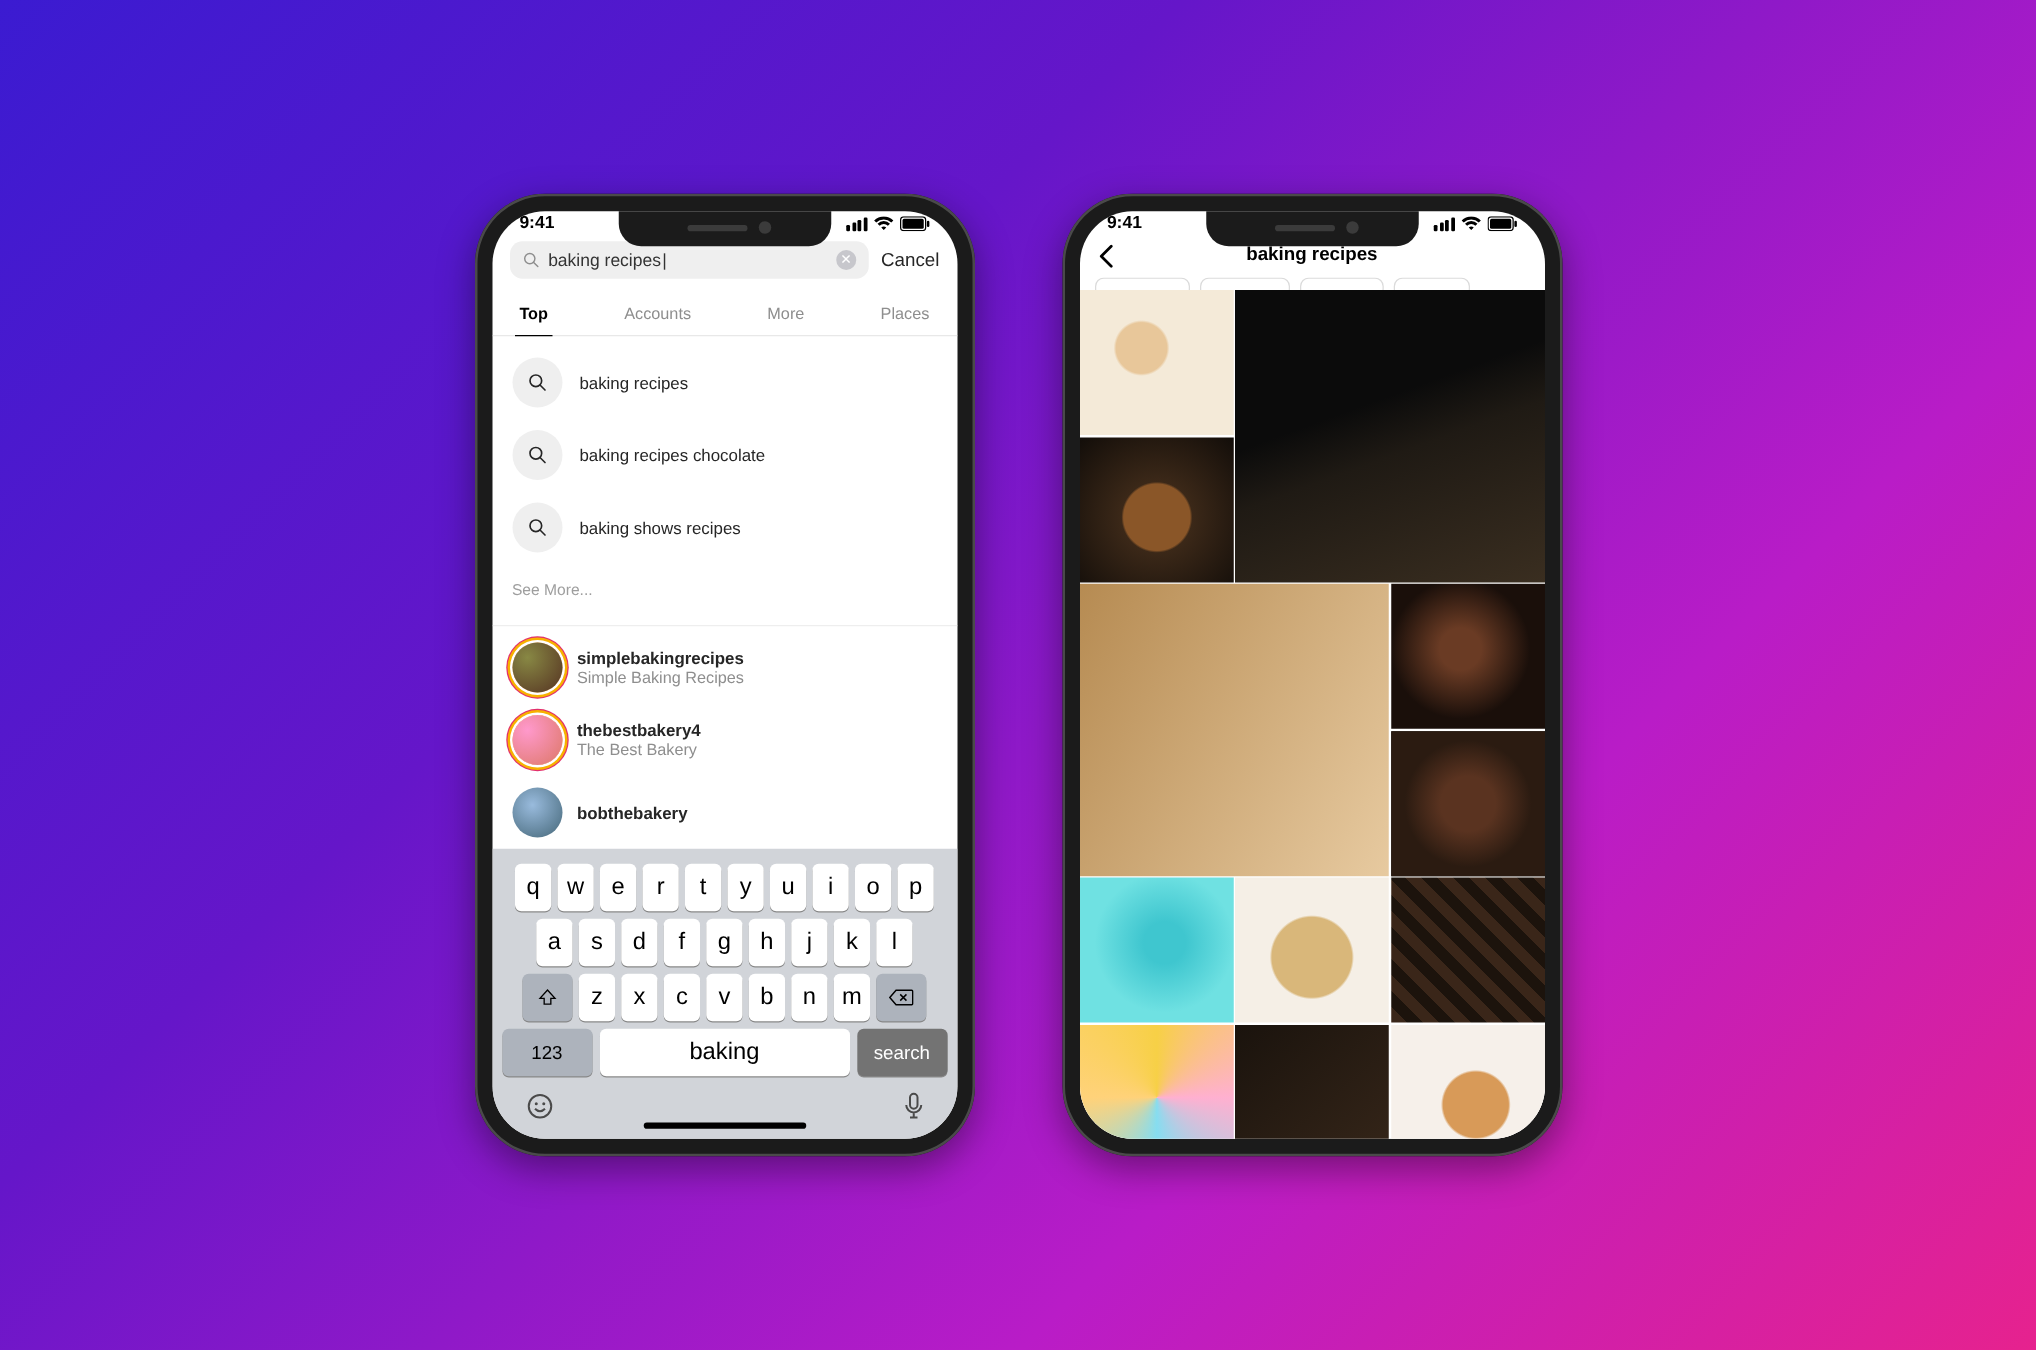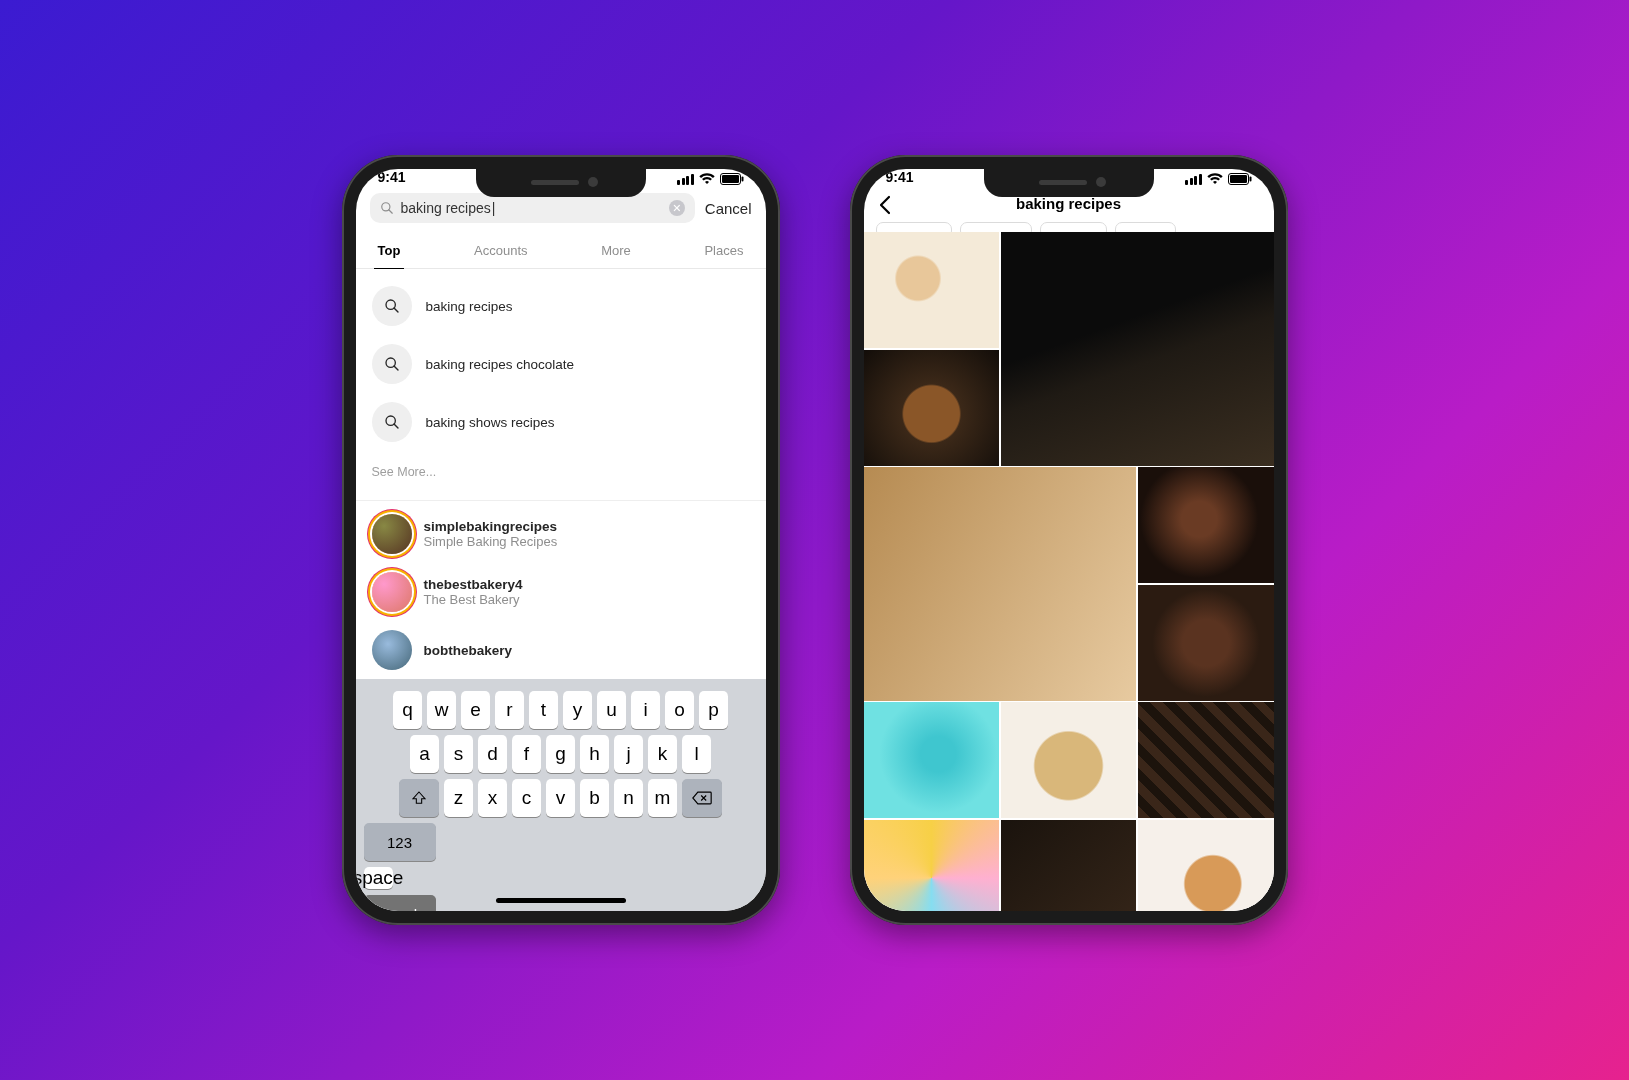--- a/index.html
+++ b/index.html
@@ -11,21 +11,21 @@
     display: flex;
     align-items: center;
     justify-content: center;
     gap: 70px;
     font-family: -apple-system, Helvetica, Arial, sans-serif;
     overflow: hidden;
   }
 
   
   .device {
-    width: 438px;
+    width: 400px;
     height: 770px;
     background: #1b1b1b;
     border-radius: 56px;
     padding: 14px;
     position: relative;
     box-shadow: 0 0 0 2px #4a4a4a inset, 0 10px 30px rgba(0,0,0,.4);
   }
   .notch {
     position: absolute;
     top: 14px; left: 50%; transform: translateX(-50%);
@@ -139,21 +139,21 @@
     box-shadow:0 1px 0 #888;
     width:29px; height:38px;
     display:flex;align-items:center;justify-content:center;
     font-size:19px; color:#000;
   }
   .key.gray{ background:#adb3bc; color:#000; }
   .key.wide{ width:40px; }
   .key.space{ flex:1; }
   .key.search{ background:#737373; color:#fff; font-size:15px; width:72px; }
   .key.num{ width:72px; font-size:15px; }
-  .kb-bottom{ display:flex; gap:6px; padding:0 4px;flex-direction:column; }
+  .kb-bottom{ display:flex; gap:6px; padding:0 4px; }
   .kb-extra{ display:flex; justify-content:space-between; padding:6px 22px 0; color:#424242; }
 
   
   .results-header{
     display:flex; align-items:center; justify-content:center;
     position:relative; padding:8px 0 10px; font-size:15px; font-weight:600;
   }
   .back-chevron{ position:absolute; left:14px; top:8px; font-size:22px; color:#000; }
   .chips{ display:flex; gap:8px; padding:0 12px 10px; overflow:hidden; }
   .chip{
@@ -326,21 +326,21 @@
       <div class="key">m</div>
       <div class="key wide gray">
         <svg width="20" height="14" viewBox="0 0 24 16">
               <path d="M7 1 H22 A1 1 0 0 1 23 2 V14 A1 1 0 0 1 22 15 H7 L1 8 Z" fill="none" stroke="#000" stroke-width="1.4"></path>
               <path d="M11 5 L17 11 M17 5 L11 11" stroke="#000" stroke-width="1.4"></path>
             </svg>
       </div>
     </div>
     <div class="kb-row kb-bottom">
       <div class="key num gray">123</div>
-      <div class="key space">space</div>
+      <div class="key space">baking</div>
       <div class="key search">search</div>
     </div>
     <div class="kb-extra">
       <span>
         <svg width="24" height="24" viewBox="0 0 24 24">
               <circle cx="12" cy="12" r="9" fill="none" stroke="#4a4a4a" stroke-width="1.6"></circle>
               <circle cx="9" cy="10" r="1.2" fill="#4a4a4a"></circle>
               <circle cx="15" cy="10" r="1.2" fill="#4a4a4a"></circle>
               <path d="M8 14 Q12 18 16 14" fill="none" stroke="#4a4a4a" stroke-width="1.6"></path>
             </svg>

